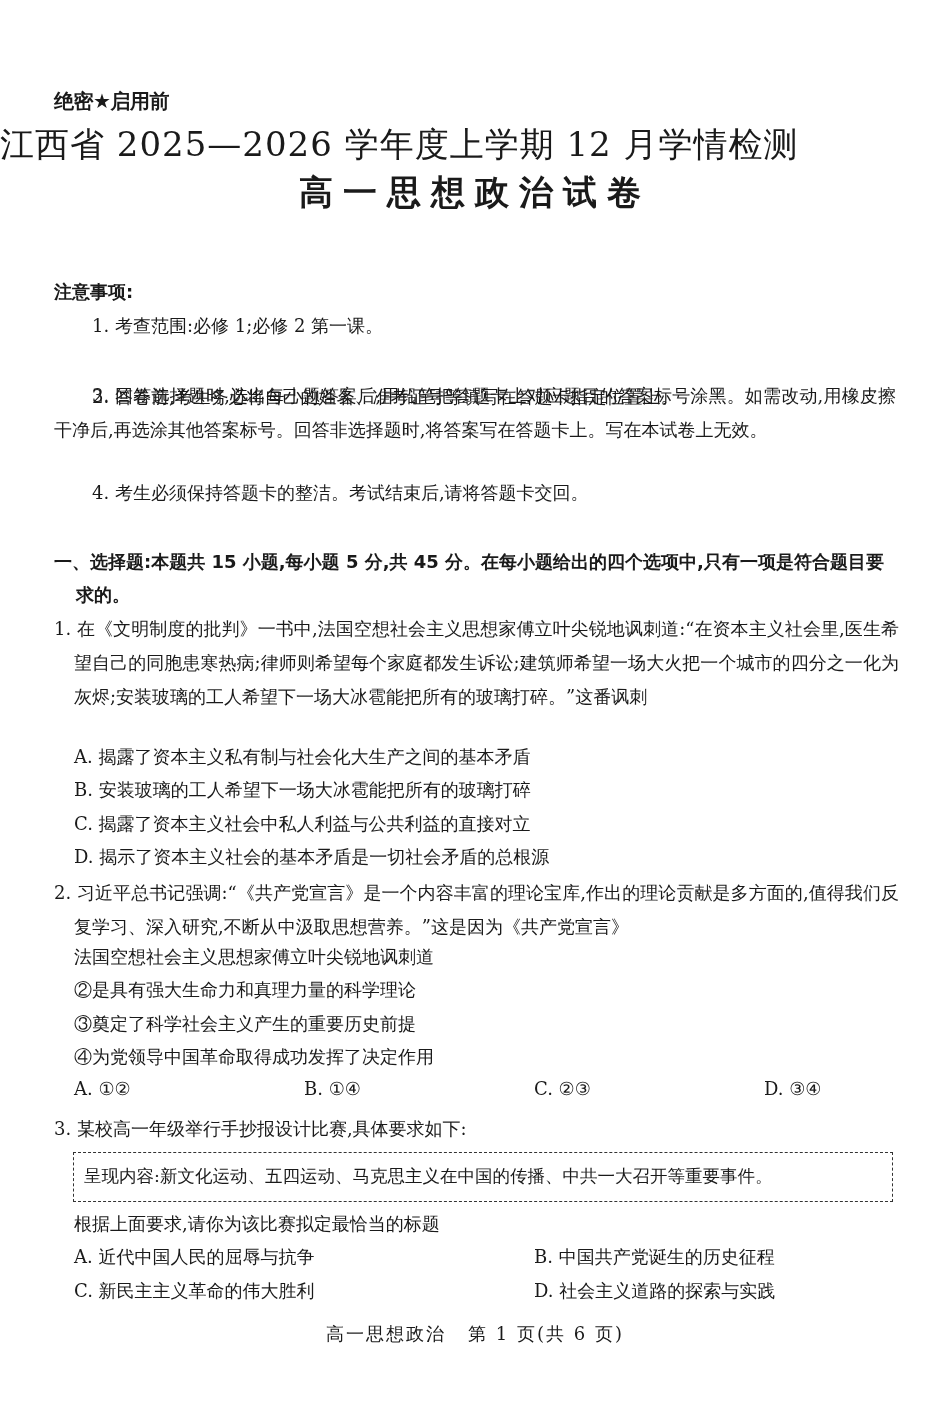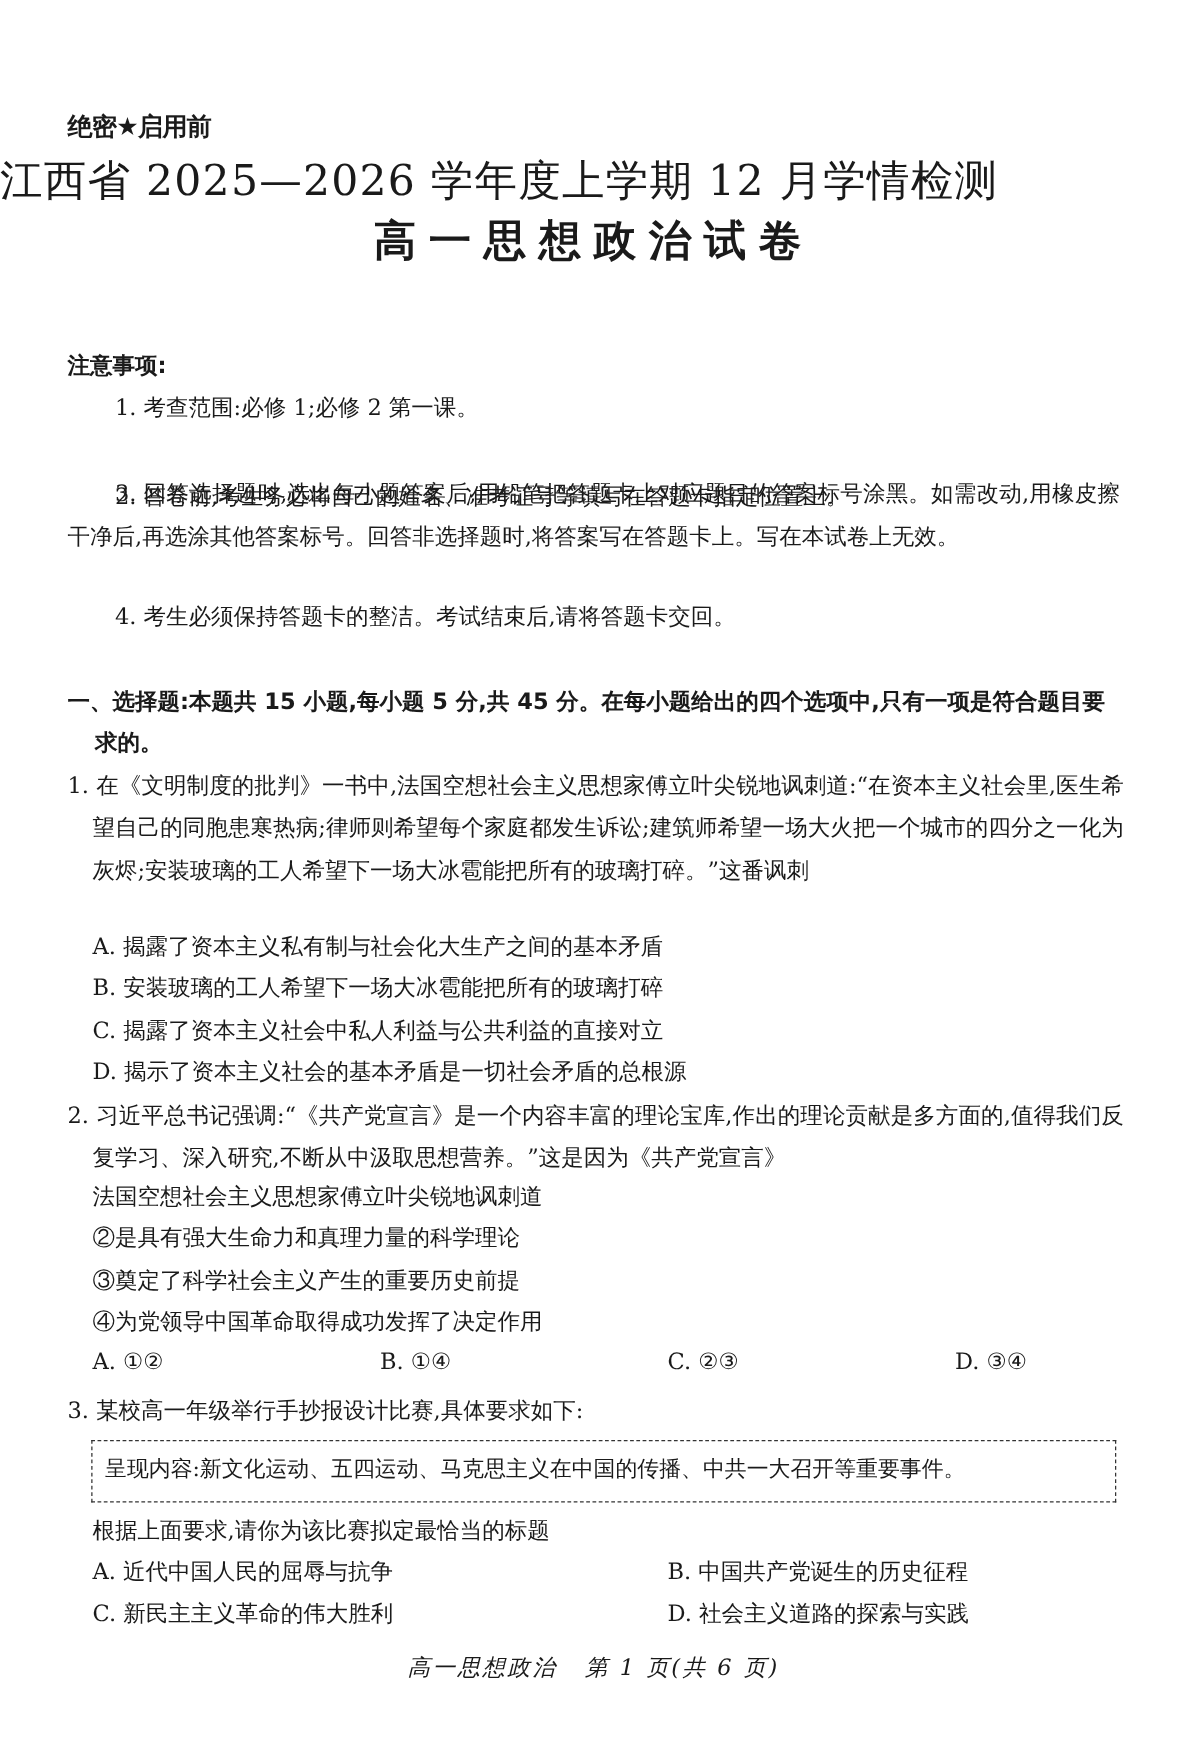--- a/index.html
+++ b/index.html
@@ -46,21 +46,21 @@
   .dashbox {
     position: absolute; left: 73px; top: 1152px; width: 820px; height: 50px;
     border: 1.5px dashed #333;
     font-size: 17.5px; line-height: 46px; padding-left: 10px; white-space: nowrap;
   }
 
   .q3-prompt { left: 74px; top: 1212px; }
   .q3a { left: 74px; top: 1245px; } .q3b { left: 534px; top: 1245px; }
   .q3c { left: 74px; top: 1279px; } .q3d { left: 534px; top: 1279px; }
 
-  .footer { left: 0; width: 950px; top: 1322px; text-align: center; font-size: 18px; letter-spacing: 2px; font-style: italic; }
+  .footer { left: 0; width: 950px; top: 1322px; text-align: center; font-size: 18px; letter-spacing: 2px; }
   .footer .gap { display: inline-block; width: 22px; }
 </style>
 </head>
 <body>
 
 <div class="page">
 
   <div class="abs secret">绝密★启用前</div>
   <div class="abs title1">江西省 2025—2026 学年度上学期 12 月学情检测</div>
   <div class="abs title2">高一思想政治试卷</div>

